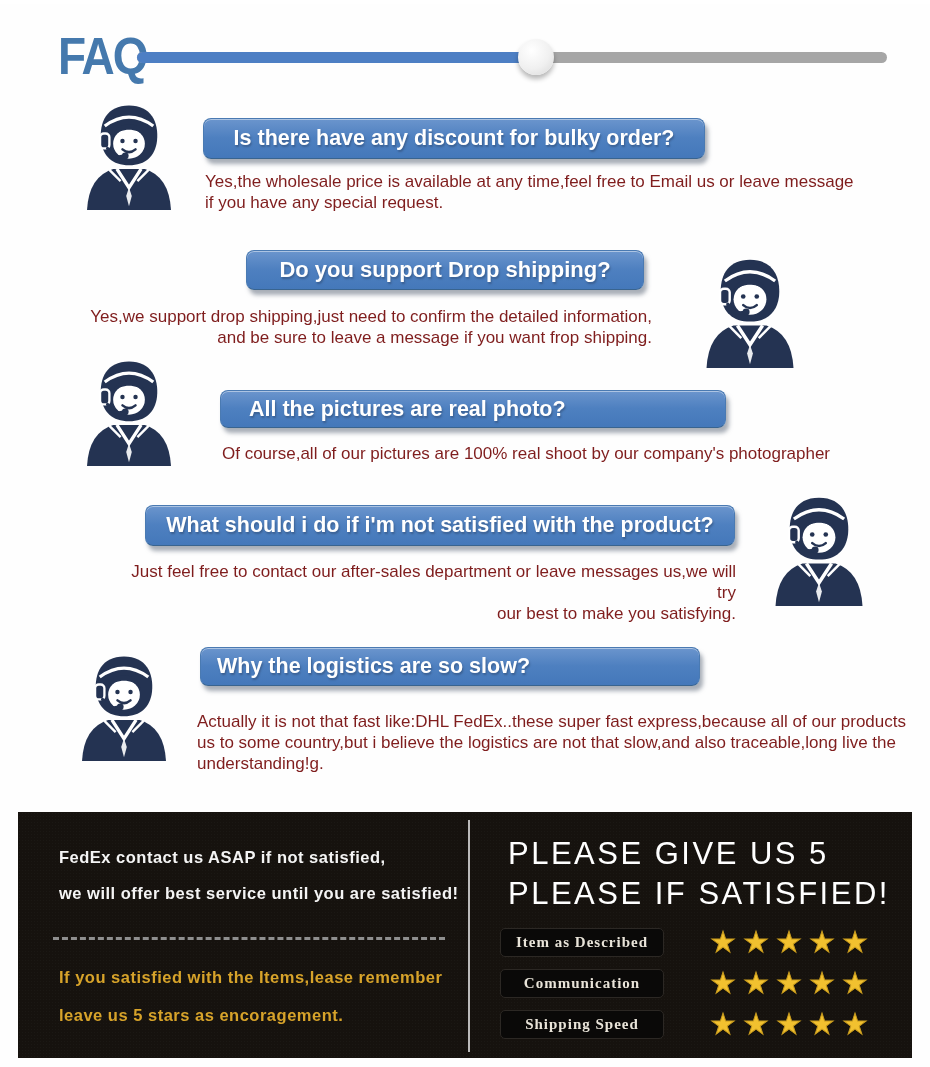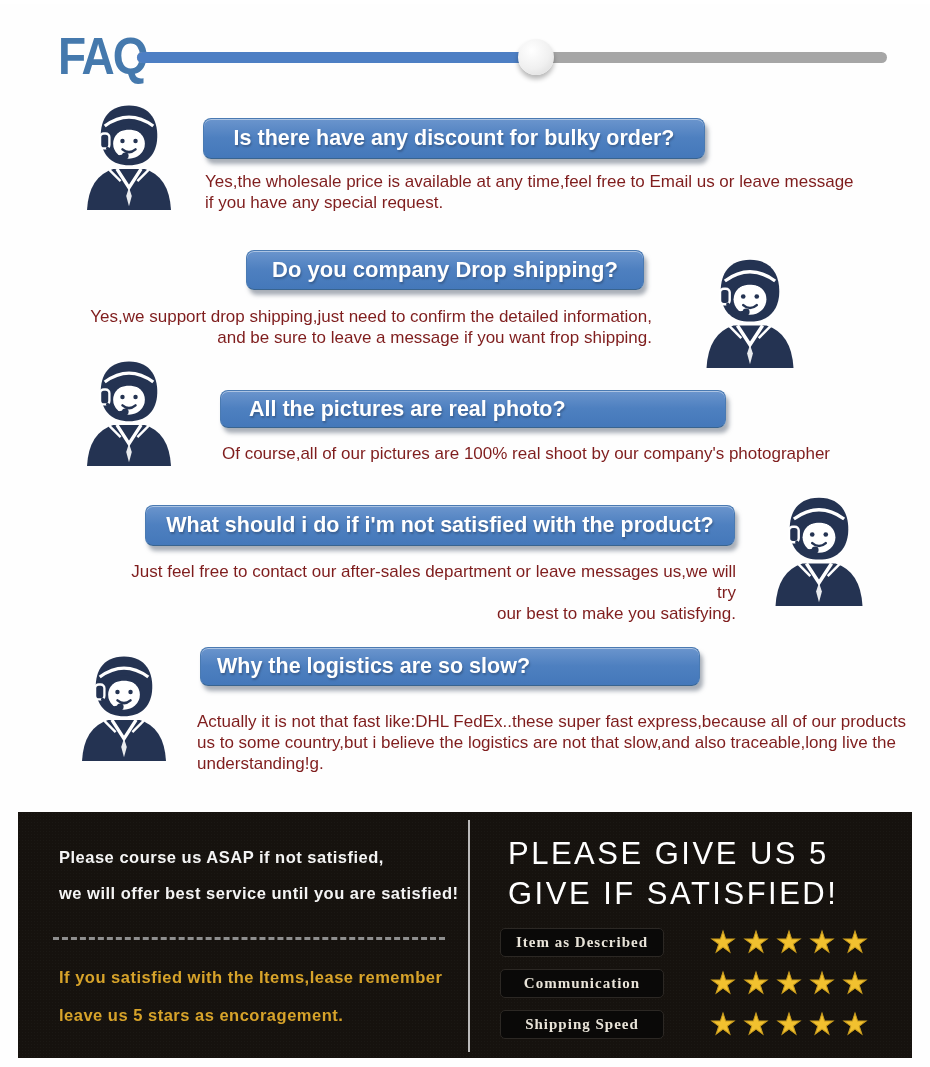--- a/index.html
+++ b/index.html
@@ -84,21 +84,21 @@
 
   <svg class="avatar" style="left:73px;top:94px">
       <use href="#cs-avatar"></use>
     </svg>
   <div class="q-btn" style="left:203px;top:114px;width:500px;height:39px">Is there have any discount for bulky order?</div>
   <div class="answer al-left" style="left:205px;top:167px;width:660px">
     <span>Yes,the wholesale price is available at any time,feel free to Email us or leave message</span>
     <span>if you have any special request.</span>
   </div>
 
-  <div class="q-btn" style="left:246px;top:246px;width:396px;height:38px;font-size:22px">Do you company Drop shipping?</div>
+  <div class="q-btn" style="left:246px;top:246px;width:396px;height:38px;font-size:22px">Do you support Drop shipping?</div>
   <svg class="avatar" style="left:692px;top:248px;width:116px;height:116px">
       <use href="#cs-avatar"></use>
     </svg>
   <div class="answer al-right" style="left:88px;top:302px;width:564px">
     <span>Yes,we support drop shipping,just need to confirm the detailed information,</span>
     <span>and be sure to leave a message if you want frop shipping.</span>
   </div>
 
   <svg class="avatar" style="left:73px;top:350px">
       <use href="#cs-avatar"></use>
@@ -121,30 +121,30 @@
       <use href="#cs-avatar"></use>
     </svg>
   <div class="q-btn" style="left:200px;top:643px;width:500px;height:39px;justify-content:flex-start;padding-left:16px;box-sizing:border-box">Why the logistics are so slow?</div>
   <div class="answer al-left" style="left:197px;top:707px;width:712px">
     <span>Actually it is not that fast like:DHL FedEx..these super fast express,because all of our products</span>
     <span>us to some country,but i believe the logistics are not that slow,and also traceable,long live the</span>
     <span>understanding!g.</span>
   </div>
 
   <div class="banner">
-    <div class="bn-white" style="left:41px;top:36px">Please course us ASAP if not satisfied,</div>
+    <div class="bn-white" style="left:41px;top:36px">FedEx contact us ASAP if not satisfied,</div>
     <div class="bn-white" style="left:41px;top:72px">we will offer best service until you are satisfied!</div>
     <div class="bn-dash"></div>
     <div class="bn-gold" style="left:41px;top:156px">If you satisfied with the Items,lease remember</div>
     <div class="bn-gold" style="left:41px;top:194px">leave us 5 stars as encoragement.</div>
 
     <div class="bn-divider"></div>
 
     <div class="bn-title" style="left:490px;top:24px">PLEASE GIVE US 5</div>
-    <div class="bn-title" style="left:490px;top:64px">GIVE IF SATISFIED!</div>
+    <div class="bn-title" style="left:490px;top:64px">PLEASE IF SATISFIED!</div>
 
     <div class="rating-row" style="top:115px">
       <div class="pill">Item as Described</div>
       <div class="stars">
         <span class="star">★</span>
         <span class="star">★</span>
         <span class="star">★</span>
         <span class="star">★</span>
         <span class="star">★</span>
       </div>

